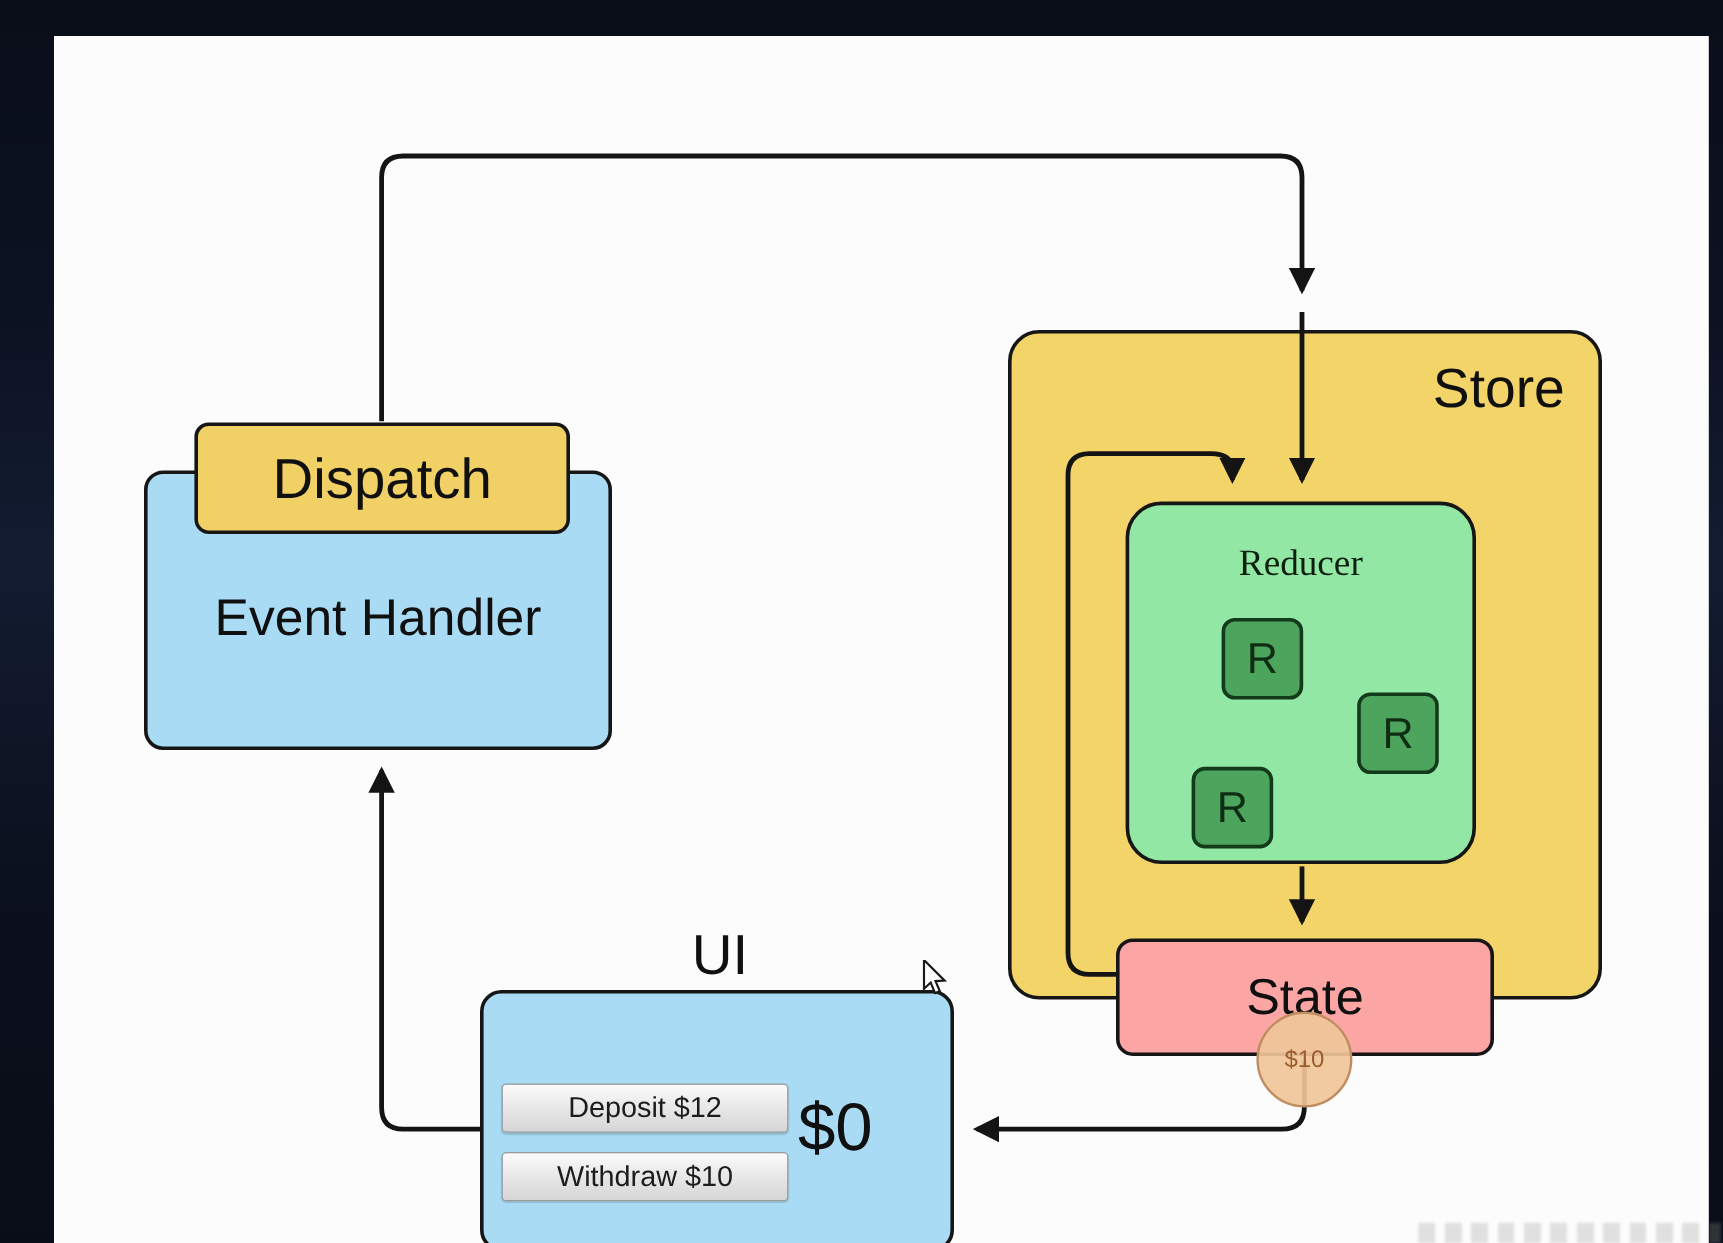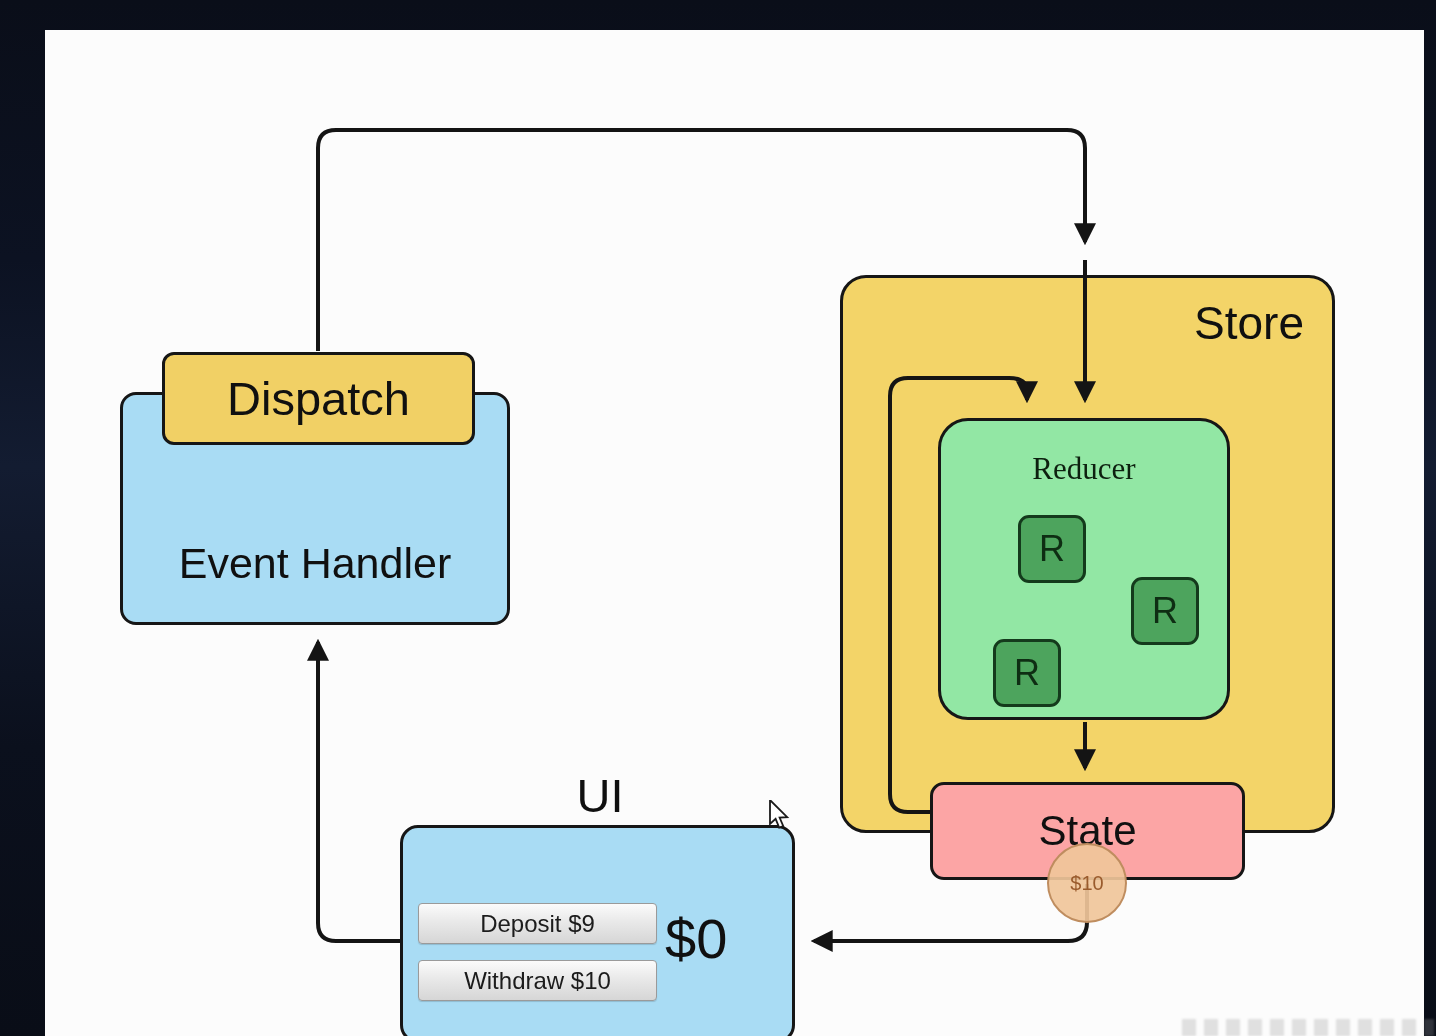--- a/index.html
+++ b/index.html
@@ -21,21 +21,21 @@
   .dispatch{
     left:162px;top:352px;width:313px;height:93px;border-radius:12px;
     background:#f1d065;z-index:4;
     display:flex;align-items:center;justify-content:center;
     font-size:47px;
   }
   .event-handler{
     left:120px;top:392px;width:390px;height:233px;border-radius:16px;
     background:#a9dcf4;z-index:3;
     display:flex;align-items:flex-end;justify-content:center;
-    padding-bottom:34px;font-size:43px;
+    padding-bottom:82px;font-size:43px;
   }
   .store{
     left:840px;top:275px;width:495px;height:558px;border-radius:26px;
     background:#f3d468;z-index:2;
   }
   .store-label{
     position:absolute;top:18px;right:28px;font-size:46px;color:#101010;
   }
   .reducer{
     left:938px;top:418px;width:292px;height:302px;border-radius:30px;
@@ -148,21 +148,21 @@
 <div class="abs node state">
   <span>State</span>
 </div>
 <div class="abs amount-circle">
   <span>$10</span>
 </div>
 
 <div class="abs ui-label">UI</div>
 <div class="abs node ui-box">
   <div class="ui-btn btn-deposit">
-    <span>Deposit $9</span>
+    <span>Deposit $12</span>
   </div>
   <div class="ui-btn btn-withdraw">
     <span>Withdraw $10</span>
   </div>
   <div class="balance">$0</div>
 </div>
 
 <svg class="cursor" width="26" height="30" viewBox="0 0 13 15">
   <path d="M1,0 L1,12 L3.8,9.4 L5.6,13.8 L7.6,13 L5.8,8.8 L9.6,8.6 Z" fill="#ffffff" stroke="#1a1a1a" stroke-width="0.9"></path>
 </svg>

